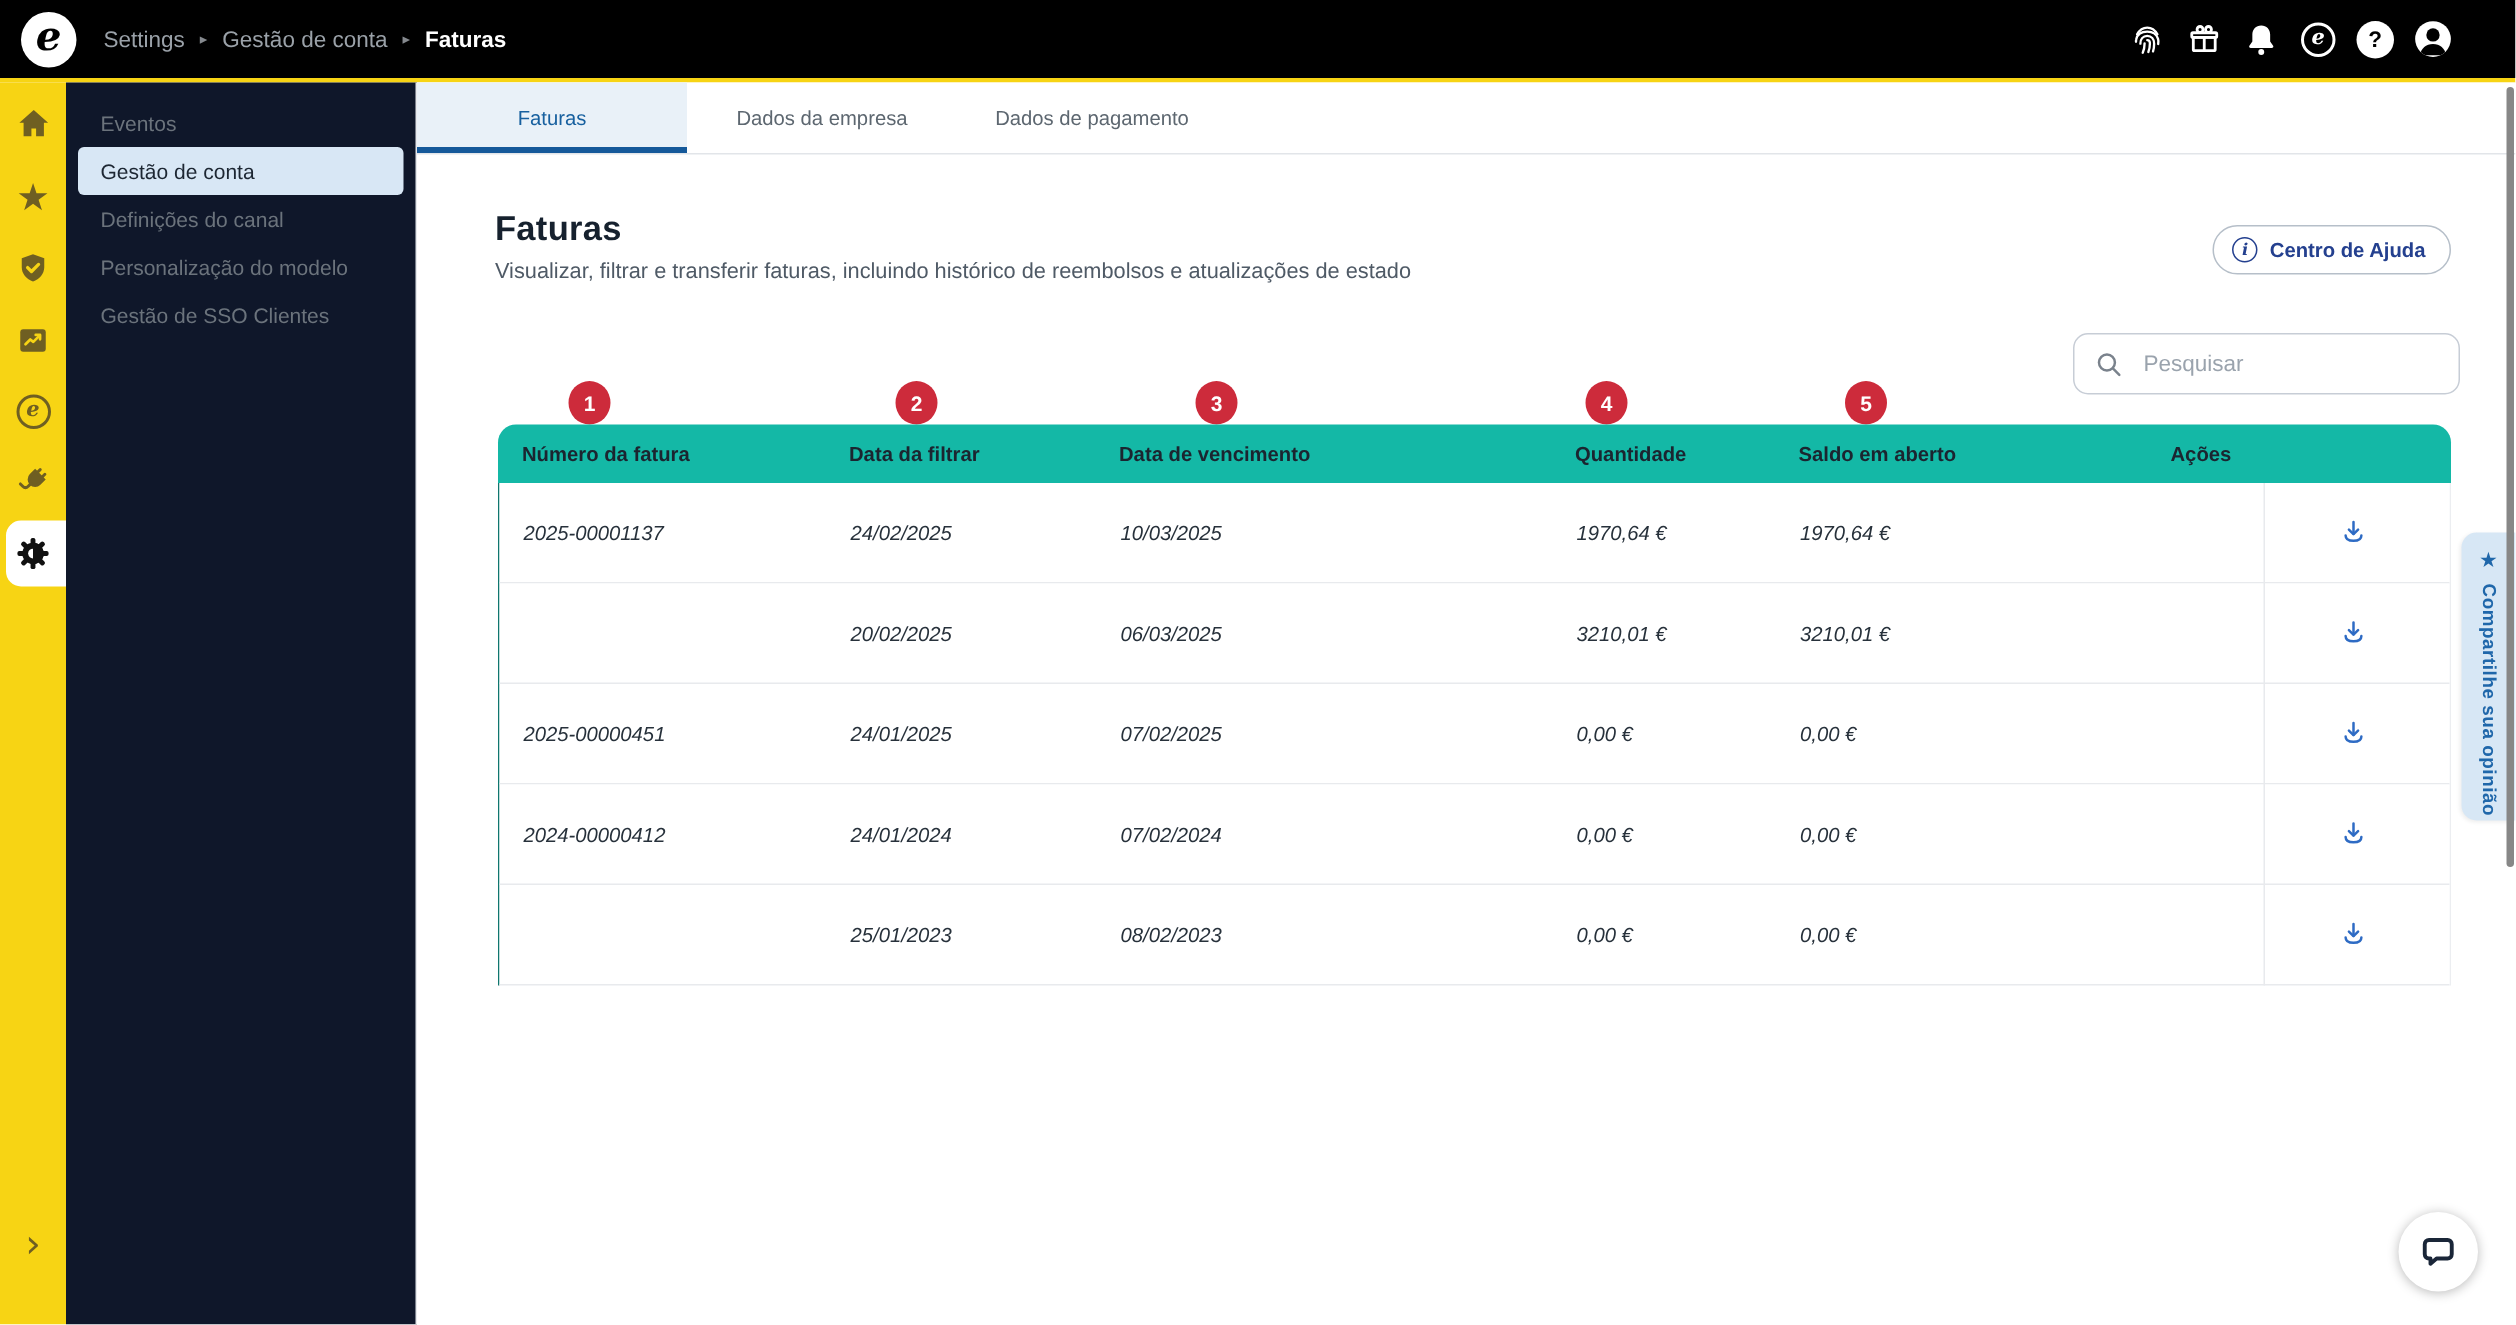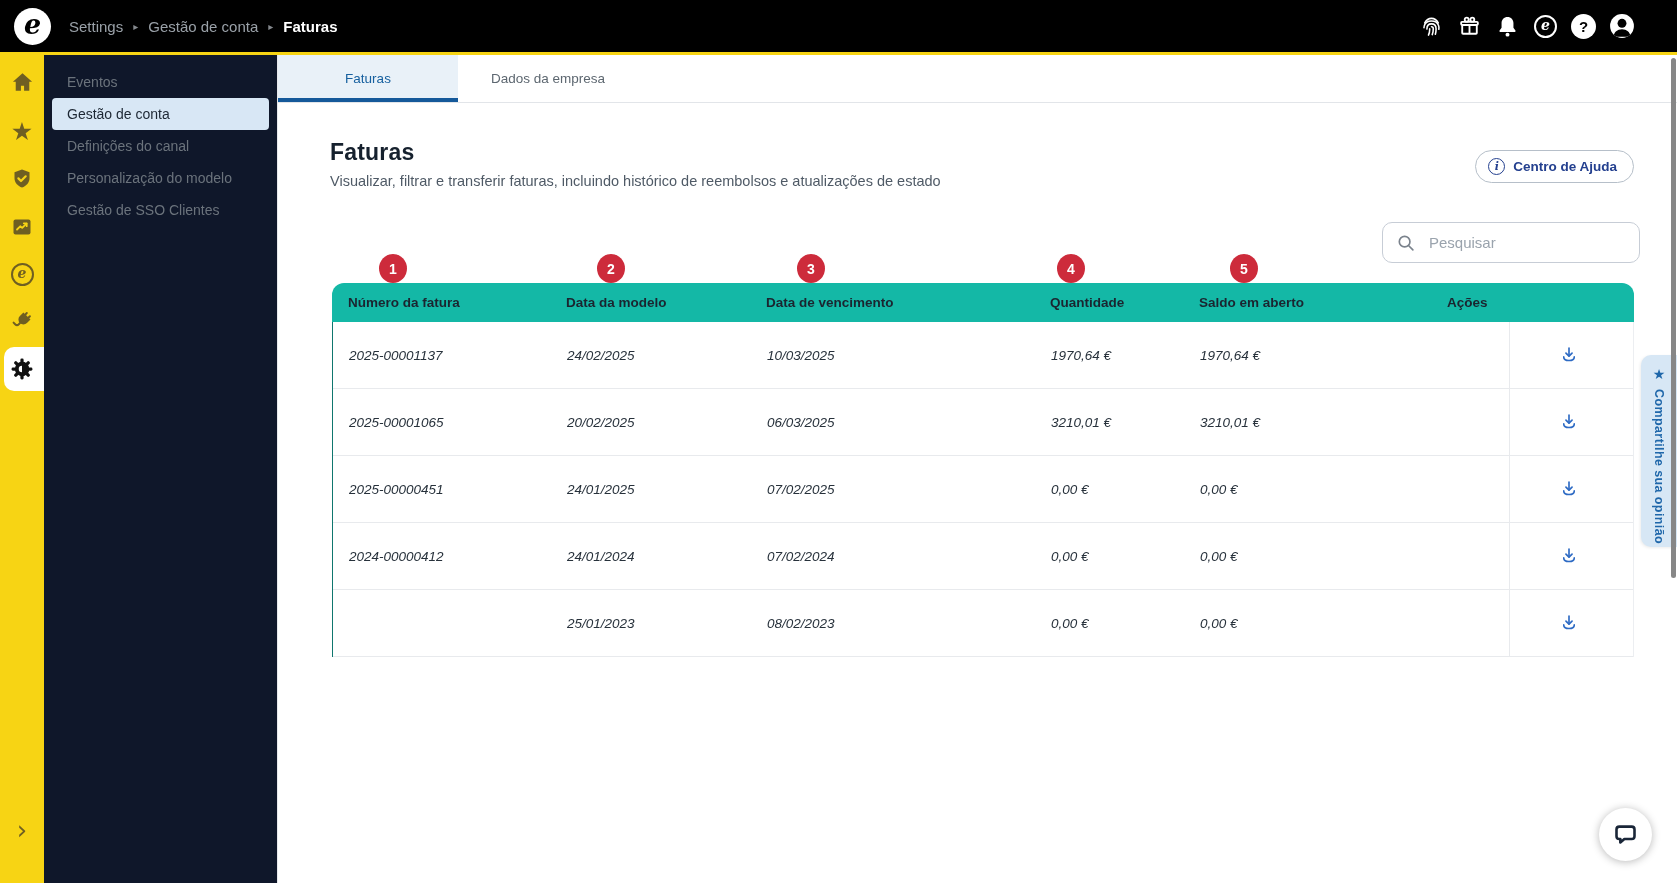--- a/index.html
+++ b/index.html
@@ -80,21 +80,21 @@
   .badge { position:absolute; top:-29px; width:28px; height:29px; border-radius:50%;
     background:#cd2b3b; color:#fff; font-size:14px; font-weight:bold;
     display:flex; align-items:center; justify-content:center; transform:translateX(-50%); }
   .thead { height:39px; background:#14b8a6; border-radius:12px 12px 0 0; position:relative; }
   .th { position:absolute; top:0; height:39px; display:flex; align-items:center;
     font-size:13.5px; font-weight:bold; color:#1b2530; }
   .tbody { position:relative; border-left:1px solid #0f766e; border-right:1px solid #eceef1;font-style:italic; }
   .tr { height:67px; position:relative; background:#fff; border-bottom:1px solid #e8eaed; }
   .td { position:absolute; top:0; height:100%; display:flex; align-items:center;
     font-size:13.5px; color:#27313b; }
-  .c1 { left:16px; }  .c2 { left:234px; } .c3 { left:434px; }
+  .c1 { left:16px; }  .c2 { left:234px; } .c3 { left:414px; }
   .c4 { left:694px;margin-left:24px; } .c5 { left:867px; } .c6 { left:1115px; }
   .col-divider { position:absolute; left:1176px; top:0; bottom:0; width:1px; background:#e8eaed; }
   .dl-btn { position:absolute; left:1236px; top:50%; transform:translate(-50%,-50%);
     background:none; border:none; padding:4px; cursor:pointer; display:flex; }
 
   
   .feedback { position:absolute; top:355px; right:0; width:36px; height:192px;
     background:#d7e7f5; border-radius:10px 0 0 10px; display:flex; flex-direction:column;
     align-items:center; padding-top:12px; gap:8px; cursor:pointer; box-shadow:-1px 1px 3px rgba(0,0,0,.08); }
   .feedback .star { color:#1f67aa; font-size:14px; line-height:1; }
@@ -254,20 +254,21 @@
   <div class="side-item active">Gestão de conta</div>
   <div class="side-item">Definições do canal</div>
   <div class="side-item">Personalização do modelo</div>
   <div class="side-item">Gestão de SSO Clientes</div>
 </nav>
 
 <main class="main">
   <div class="tabbar">
     <div class="tab active">Faturas</div>
     <div class="tab">Dados da empresa</div>
+    <div class="tab">Dados de pagamento</div>
   </div>
 
   <div class="page-head">
     <h1 class="page-title">Faturas</h1>
     <p class="page-sub">Visualizar, filtrar e transferir faturas, incluindo histórico de reembolsos e atualizações de estado</p>
   </div>
 
   <button class="help-btn">
     <span class="info-circle">i</span>
     <span>Centro de Ajuda</span>
@@ -285,21 +286,21 @@
 
   <section class="invoice-table">
     <span class="badge" style="left:61px;">1</span>
     <span class="badge" style="left:279px;">2</span>
     <span class="badge" style="left:479px;">3</span>
     <span class="badge" style="left:739px;">4</span>
     <span class="badge" style="left:912px;">5</span>
 
     <div class="thead">
       <span class="th c1">Número da fatura</span>
-      <span class="th c2">Data da modelo</span>
+      <span class="th c2">Data da filtrar</span>
       <span class="th c3">Data de vencimento</span>
       <span class="th c4">Quantidade</span>
       <span class="th c5">Saldo em aberto</span>
       <span class="th c6">Ações</span>
     </div>
 
     <div class="tbody">
       <div class="tr">
         <span class="td c1">2025-00001137</span>
         <span class="td c2">24/02/2025</span>
@@ -308,21 +309,20 @@
         <span class="td c5">1970,64 €</span>
         <button class="dl-btn">
           <svg viewBox="0 0 24 24" width="21" height="21" fill="none" stroke="#2e6bc4" stroke-width="1.9" stroke-linecap="round" stroke-linejoin="round">
             <line x1="12" y1="4" x2="12" y2="13"></line>
               <path d="M8.5 9.8L12 13.3l3.5-3.5"></path>
               <path d="M6 14.2c0 2.9 2.7 4.1 6 4.1s6-1.2 6-4.1"></path>
           </svg>
         </button>
       </div>
       <div class="tr">
-        <span class="td c1">2025-00001065</span>
         <span class="td c2">20/02/2025</span>
         <span class="td c3">06/03/2025</span>
         <span class="td c4">3210,01 €</span>
         <span class="td c5">3210,01 €</span>
         <button class="dl-btn">
           <svg viewBox="0 0 24 24" width="21" height="21" fill="none" stroke="#2e6bc4" stroke-width="1.9" stroke-linecap="round" stroke-linejoin="round">
             <line x1="12" y1="4" x2="12" y2="13"></line>
               <path d="M8.5 9.8L12 13.3l3.5-3.5"></path>
               <path d="M6 14.2c0 2.9 2.7 4.1 6 4.1s6-1.2 6-4.1"></path>
           </svg>

